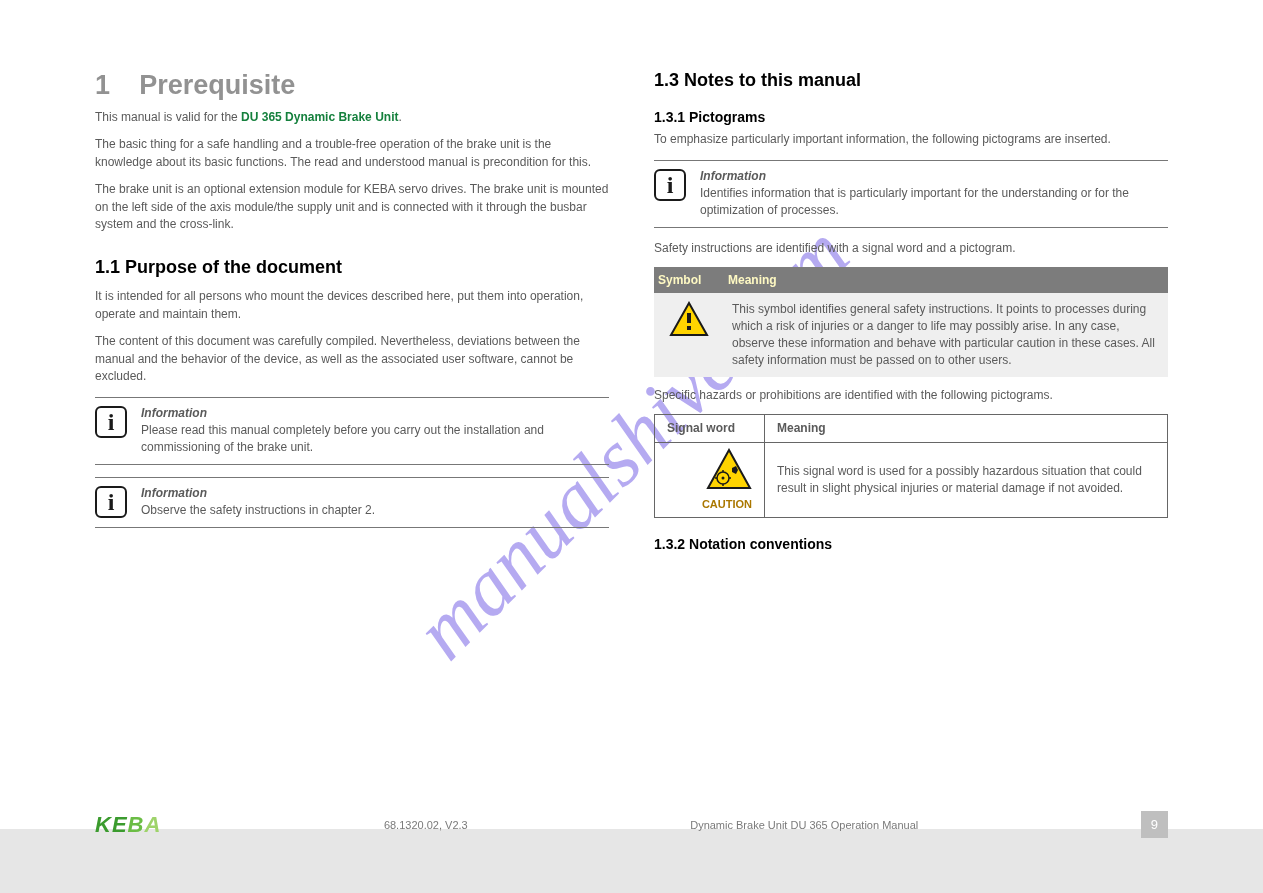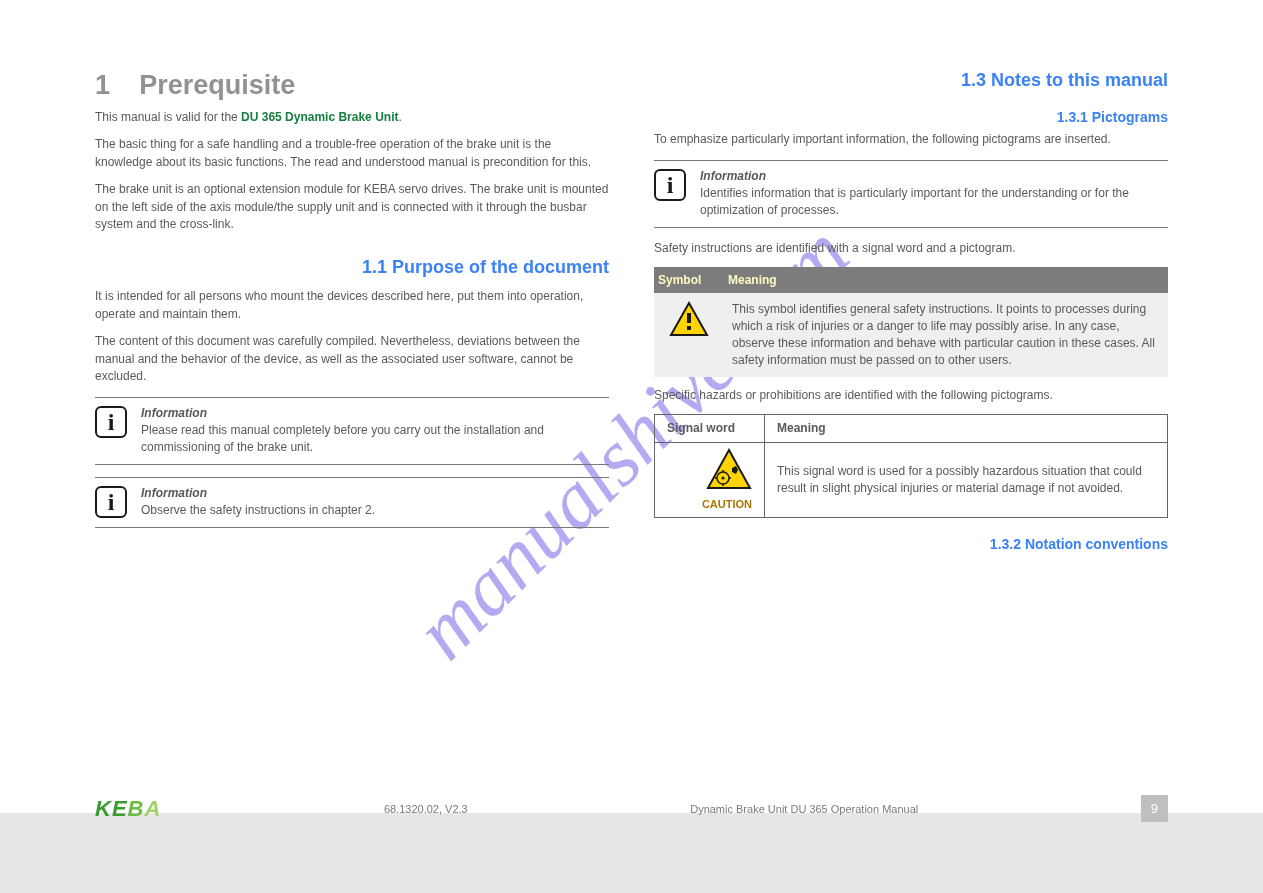--- a/index.html
+++ b/index.html
@@ -44,26 +44,25 @@
   }
   .title-num {
     font-size: 27px;
     font-weight: bold;
   }
   .title-text {
     font-size: 27px;
     font-weight: bold;
   }
   .sub-heading {
-    color: #3b82f6;
+    color: #000000;
     font-size: 18px;
     font-weight: bold;
     margin-top: 24px;
     margin-bottom: 10px;
-    text-align: right;
   }
   .sub-heading.small {
     font-size: 14px;
     margin-top: 18px;
     margin-bottom: 6px;
   }
   .body-text {
     line-height: 1.45;
     margin-bottom: 10px;
   }
@@ -143,21 +142,21 @@
     vertical-align: middle;
   }
   .warn-tri {
     display: inline-block;
   }
   .footer {
     position: absolute;
     bottom: 0;
     left: 0;
     right: 0;
-    height: 80px;
+    height: 64px;
     background: #e6e6e6;
     margin-top: 28px;
   }
   .footer-inner {
     position: absolute;
     top: -18px;
     left: 0; right: 0;
     padding: 0 95px;
     display: flex;
     align-items: center;

